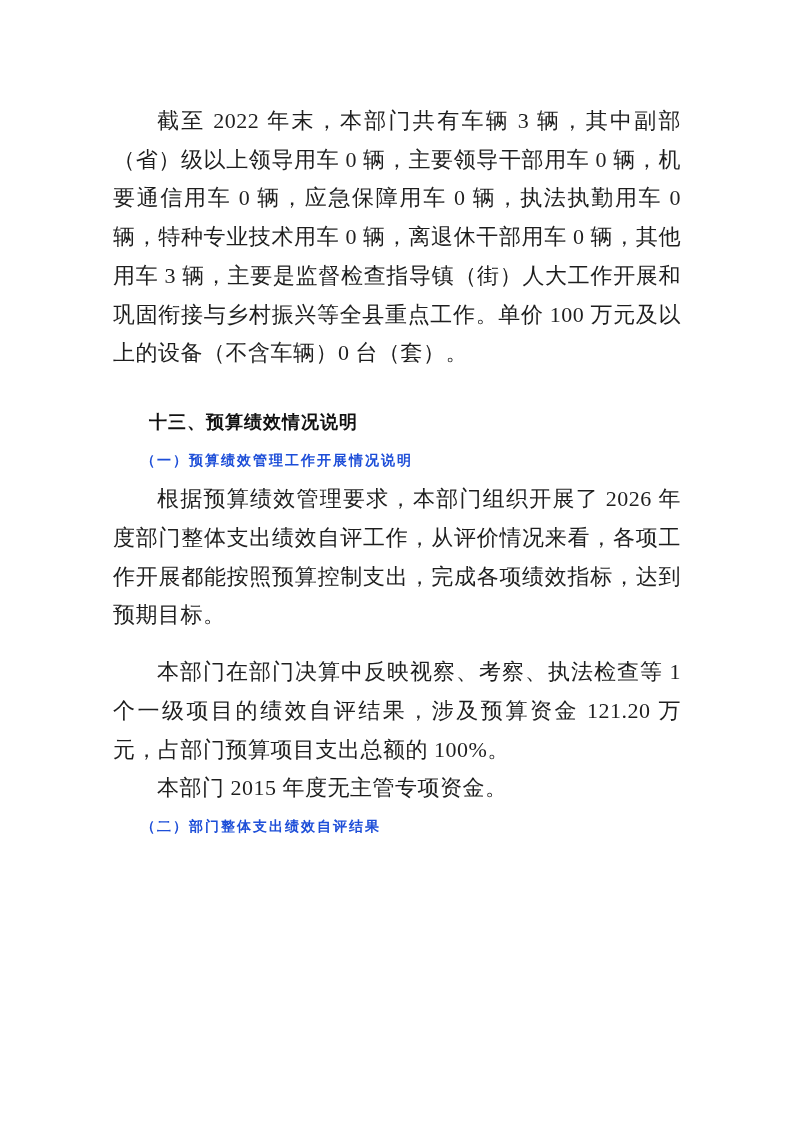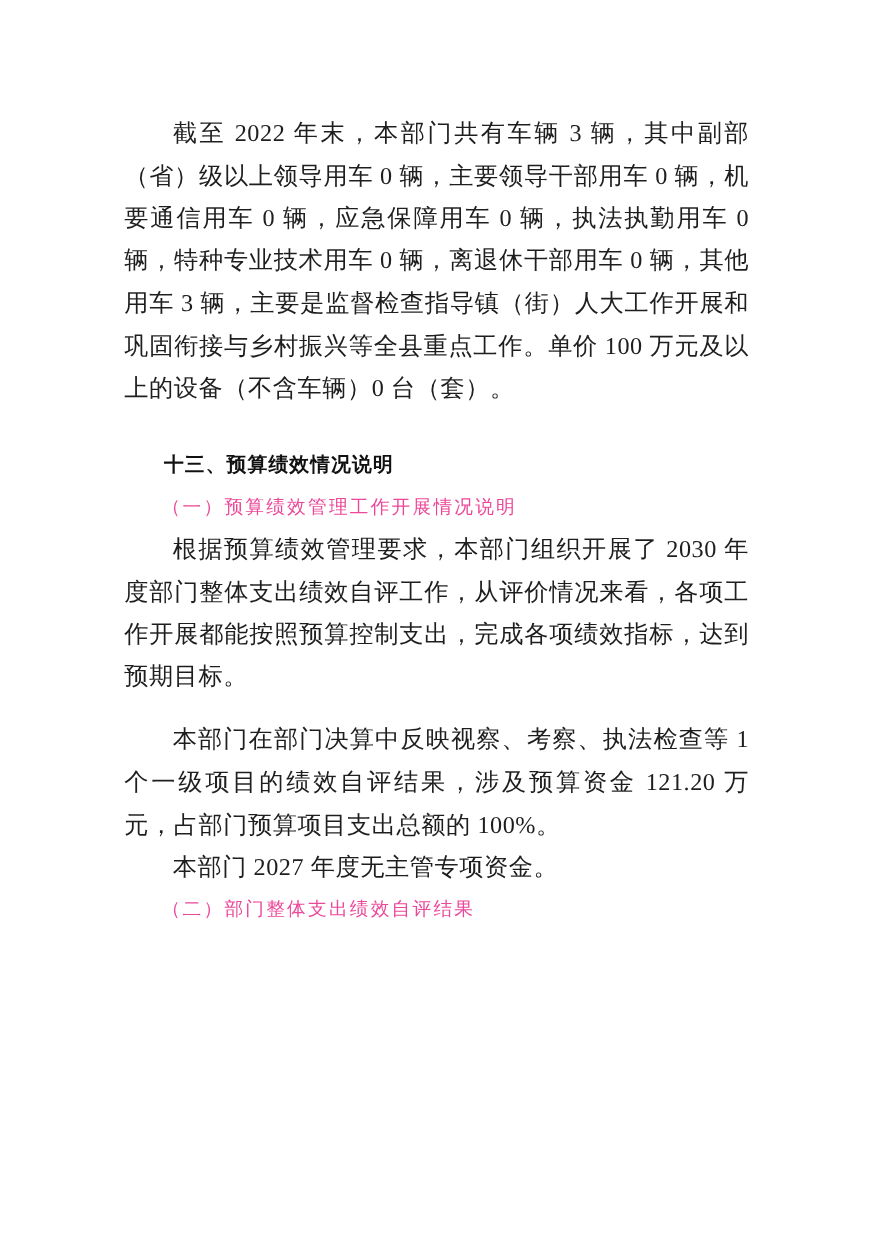--- a/index.html
+++ b/index.html
@@ -36,43 +36,43 @@
     font-family: "Liberation Sans", "DejaVu Sans", sans-serif;
     font-weight: 700;
     font-size: 18px;
     line-height: 38.7px;
     text-indent: 2em;
     letter-spacing: 1px;
     color: #111111;
   }
   .sub-heading {
     margin: 0;
-    font-weight: 400;
-    font-size: 17px;
+    font-weight: 700;
+    font-size: 14px;
     line-height: 38.7px;
     text-indent: 2em;
     letter-spacing: 2px;
-    color: #ec4899;
+    color: #1d4ed8;
   }
 </style>
 </head>
 <body>
 
 <div class="page">
 
   <p class="body-para">截至 2022 年末，本部门共有车辆 3 辆，其中副部（省）级以上领导用车 0 辆，主要领导干部用车 0 辆，机要通信用车 0 辆，应急保障用车 0 辆，执法执勤用车 0 辆，特种专业技术用车 0 辆，离退休干部用车 0 辆，其他用车 3 辆，主要是监督检查指导镇（街）人大工作开展和巩固衔接与乡村振兴等全县重点工作。单价 100 万元及以上的设备（不含车辆）0 台（套）。</p>
 
 
   <h2 class="section-heading">十三、预算绩效情况说明</h2>
 
   <h3 class="sub-heading">（一）预算绩效管理工作开展情况说明</h3>
 
-  <p class="body-para">根据预算绩效管理要求，本部门组织开展了 2030 年度部门整体支出绩效自评工作，从评价情况来看，各项工作开展都能按照预算控制支出，完成各项绩效指标，达到预期目标。</p>
+  <p class="body-para">根据预算绩效管理要求，本部门组织开展了 2026 年度部门整体支出绩效自评工作，从评价情况来看，各项工作开展都能按照预算控制支出，完成各项绩效指标，达到预期目标。</p>
 
   <p class="body-para extra-gap">本部门在部门决算中反映视察、考察、执法检查等 1 个一级项目的绩效自评结果，涉及预算资金 121.20 万元，占部门预算项目支出总额的 100%。</p>
 
-  <p class="body-para">本部门 2027 年度无主管专项资金。</p>
+  <p class="body-para">本部门 2015 年度无主管专项资金。</p>
 
 
   <h3 class="sub-heading">（二）部门整体支出绩效自评结果</h3>
 
 
 </div>
 
 </body></html>

